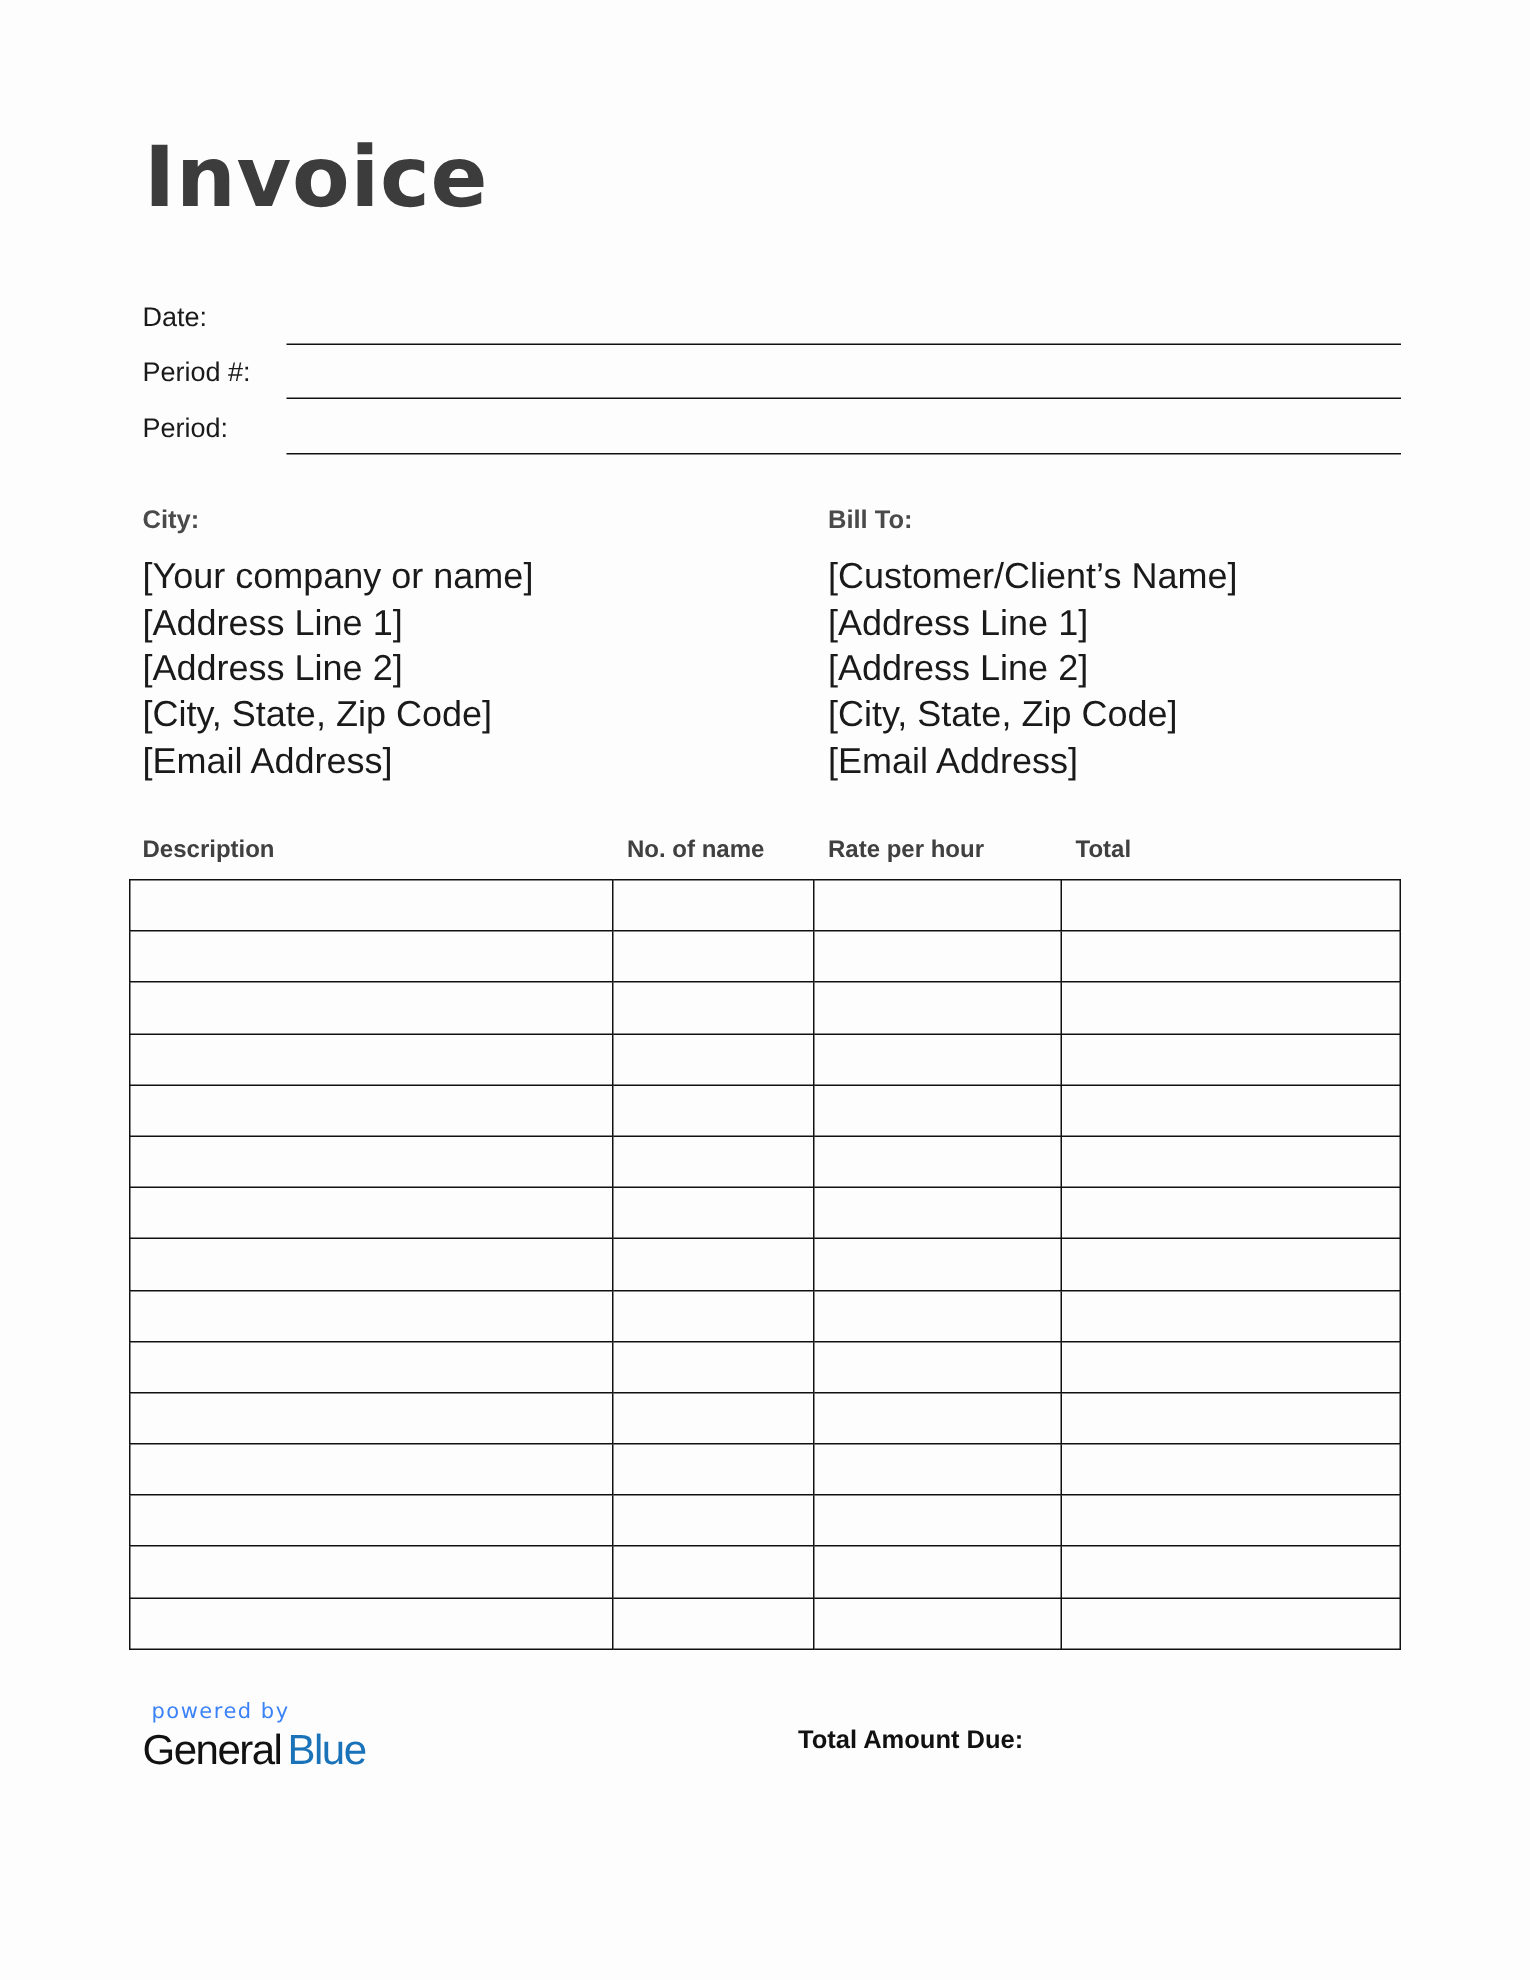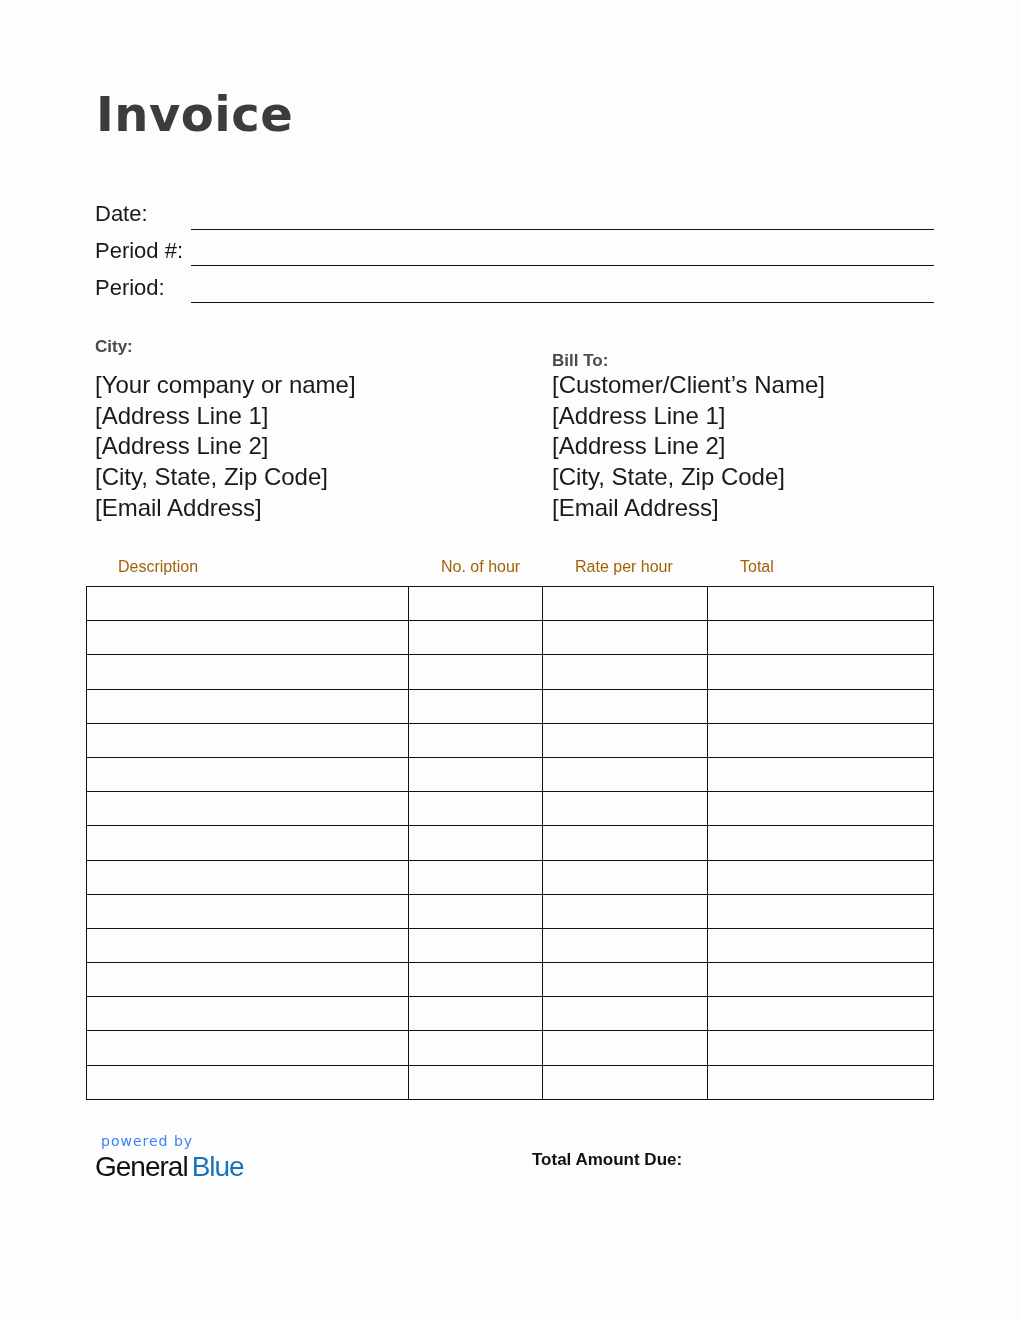--- a/index.html
+++ b/index.html
@@ -4,38 +4,38 @@
 <style>
   html, body { margin: 0; padding: 0; }
   body {
     width: 1020px; height: 1320px; background: #fdfdfd;
     position: relative; overflow: hidden;
     font-family: "Liberation Sans", "DejaVu Sans", sans-serif;
     color: #1a1a1a;
   }
   .title {
     position: absolute; left: 96px; top: 86px;
-    font-size: 48px; font-weight: bold; color: #3c3c3c; letter-spacing: 0.5px;
+    font-size: 56px; font-weight: bold; color: #3c3c3c; letter-spacing: 0.5px;
     font-family: "DejaVu Sans", sans-serif;
   }
   .field-label {
-    position: absolute; left: 95px; font-size: 22px; color: #1a1a1a;
+    position: absolute; left: 95px; font-size: 18px; color: #1a1a1a;
   }
   .field-line {
     position: absolute; left: 191px; width: 743px; height: 0;
     border-top: 1.5px solid #111;
   }
   .sec-head {
     position: absolute; font-size: 17px; font-weight: bold; color: #4a4a4a;
   }
   .addr-line {
     position: absolute; font-size: 24px; color: #1a1a1a;
   }
   .col-head {
-    position: absolute; top: 558px; font-size: 16px; font-weight: normal; color: #a16207; margin-left: 23px;
+    position: absolute; top: 558px; font-size: 16px; font-weight: bold; color: #404040;
   }
   table.items {
     position: absolute; left: 86px; top: 586px;
     border-collapse: collapse; width: 848px;
   }
   table.items td {
     border: 1.5px solid #111; height: 33.2px; padding: 0;
   }
   .powered {
     position: absolute; left: 101px; top: 1133px;
@@ -64,29 +64,29 @@
 <div class="field-label" style="top:275px">Period:</div>
 <div class="field-line" style="top:302px"></div>
 
 <div class="sec-head" style="left:95px;top:337px">City:</div>
 <div class="addr-line" style="left:95px;top:371px">[Your company or name]</div>
 <div class="addr-line" style="left:95px;top:402px">[Address Line 1]</div>
 <div class="addr-line" style="left:95px;top:432px">[Address Line 2]</div>
 <div class="addr-line" style="left:95px;top:463px">[City, State, Zip Code]</div>
 <div class="addr-line" style="left:95px;top:494px">[Email Address]</div>
 
-<div class="sec-head" style="left:552px;top:351px">Bill To:</div>
+<div class="sec-head" style="left:552px;top:337px">Bill To:</div>
 <div class="addr-line" style="left:552px;top:371px">[Customer/Client’s Name]</div>
 <div class="addr-line" style="left:552px;top:402px">[Address Line 1]</div>
 <div class="addr-line" style="left:552px;top:432px">[Address Line 2]</div>
 <div class="addr-line" style="left:552px;top:463px">[City, State, Zip Code]</div>
 <div class="addr-line" style="left:552px;top:494px">[Email Address]</div>
 
 <div class="col-head" style="left:95px">Description</div>
-<div class="col-head" style="left:418px">No. of hour</div>
+<div class="col-head" style="left:418px">No. of name</div>
 <div class="col-head" style="left:552px">Rate per hour</div>
 <div class="col-head" style="left:717px">Total</div>
 
 <table class="items">
   <colgroup>
     <col style="width:322px">
       <col style="width:135px">
       <col style="width:165px">
       <col style="width:226px">
   </colgroup>

